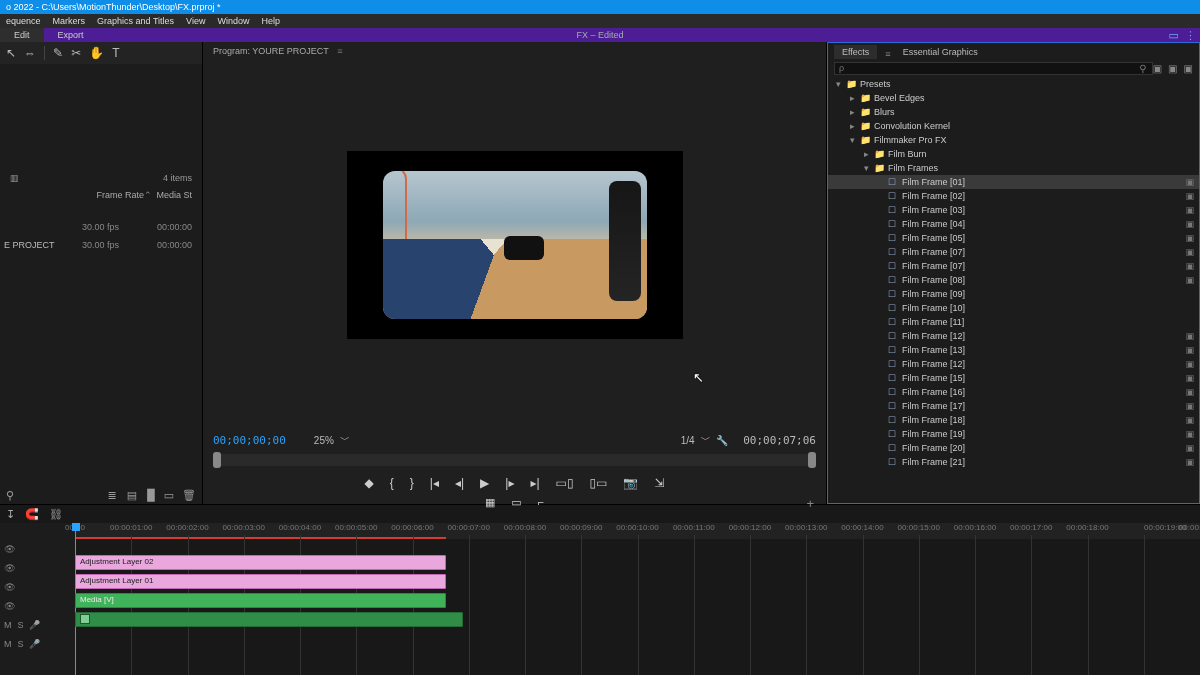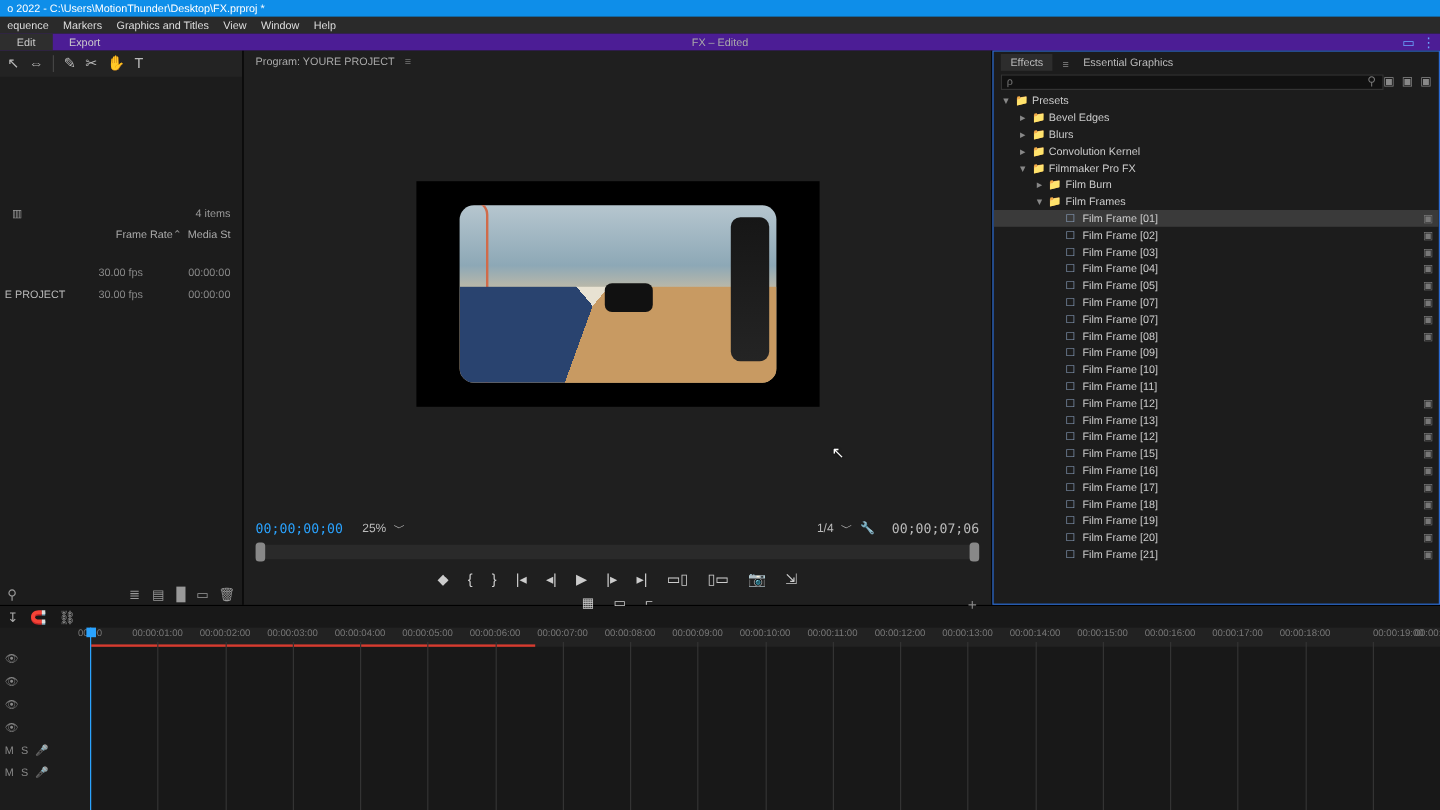--- a/index.html
+++ b/index.html
@@ -49,21 +49,21 @@
       background:
         conic-gradient(from 200deg at 42% 20%, #29436f 0 120deg, #e8e2d2 120deg 200deg, #c89a62 200deg 360deg);
       }
   .video-inner .person { position:absolute; right:6px; top:10px; width:32px; height:120px;
       background:linear-gradient(#161616,#242424); border-radius:8px; }
   .video-inner .person2 { position:absolute; left:46%; top:44%; width:40px; height:24px; background:#111; border-radius:6px; }
 
   .transport-row { height: 74px; padding: 0 10px; }
   .tc-row { display:flex; align-items:center; justify-content:space-between; font-size:10px; height:20px; }
   .tc-row .tc-left { color:#2aa3ff; font-family:monospace; font-size:11px; }
-  .tc-row .zoom { color:#bbb; margin-left:16px; display:flex; align-items:center; gap:6px;}
+  .tc-row .zoom { color:#bbb; margin-left:28px; display:flex; align-items:center; gap:6px;}
   .tc-row .mid { flex:1;}
   .tc-row .res { color:#bbb; display:flex; align-items:center; gap:6px;}
   .tc-row .tc-right { color:#bbb; font-family:monospace; font-size:11px; margin-left:14px;}
   .mini-ruler { height:12px; background:#2a2a2a; border-radius:2px; position:relative; margin-top:4px;}
   .mini-ruler .knob { position:absolute; left:0; top:-2px; width:8px; height:16px; background:#888; border-radius:3px;}
   .mini-ruler .knob.r { left:auto; right:0; }
   .controls { display:flex; justify-content:center; gap:16px; margin-top:10px; color:#ccc; font-size:12px; }
   .controls span{ cursor:default;}
   .controls2 { display:flex; justify-content:center; gap:16px; margin-top:6px; color:#ccc; font-size:11px; position:relative;}
   .controls2 .plus { position:absolute; right:2px; color:#888; font-size:13px;}
@@ -498,17 +498,32 @@
           <span class="line" style="left: 80%;"></span>
           <span class="tick" style="left: 85%;">00:00:17:00</span>
           <span class="line" style="left: 85%;"></span>
           <span class="tick" style="left: 90%;">00:00:18:00</span>
           <span class="line" style="left: 90%;"></span>
           <span class="tick" style="left: 95%; padding-left: 43px;">00:00:19:00</span>
           <span class="line" style="left: 95%;"></span>
           <span class="tick" style="left: 100%;">00:00:20:00</span>
         </div>
       <div class="playhead"></div>
+      <div class="tracks">
+        <div class="track" style="height:14px"></div>
+        <div class="track">
+            <div class="clip pink" style="left:0;width:33%;"><span>Adjustment Layer 02</span></div>
+          </div>
+        <div class="track">
+            <div class="clip pink" style="left:0;width:33%;"><span>Adjustment Layer 01</span></div>
+          </div>
+        <div class="track">
+            <div class="clip green" style="left:0;width:33%;"><span>Media [V]</span></div>
+          </div>
+        <div class="track">
+            <div class="clip greenA" style="left:0;width:34.5%;"><span class="hbox"></span></div>
+          </div>
+      </div>
     </div>
   </div>
 </div>
 
 <div class="cursor-arrow">↖</div>
 
 </body></html>

